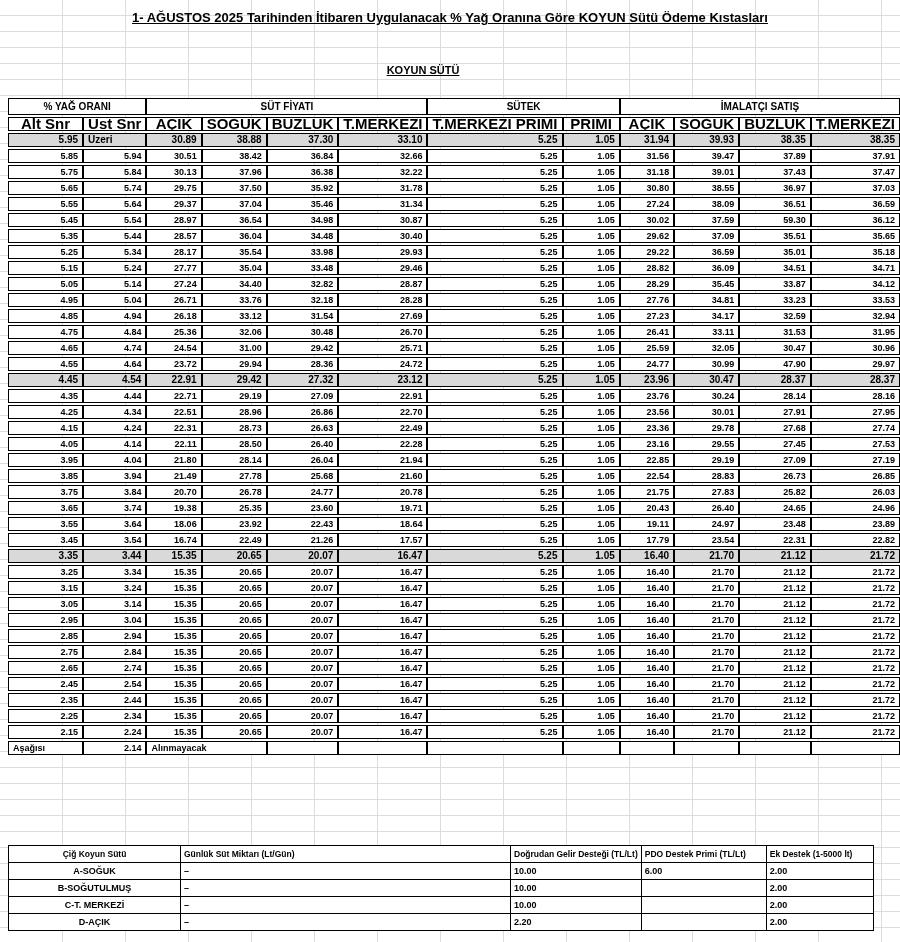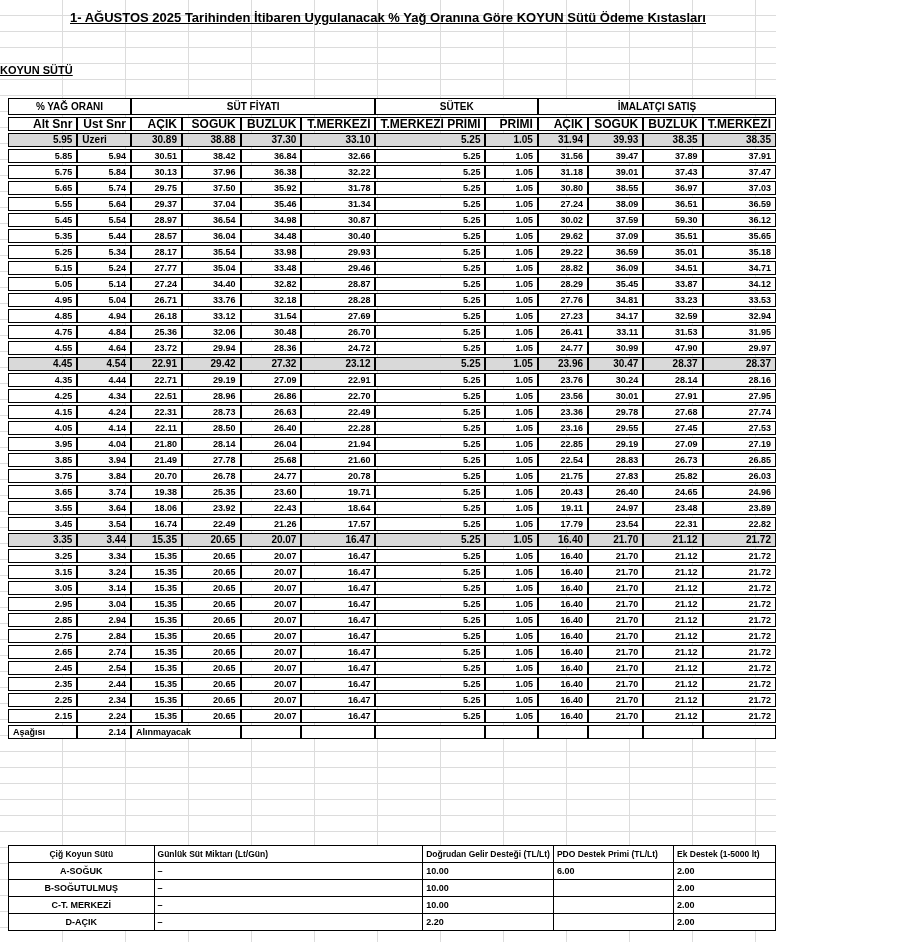--- a/index.html
+++ b/index.html
@@ -1,38 +1,38 @@
 <!DOCTYPE html>
 <html><head>
 <meta charset="utf-8">
 <style>
   html,body{margin:0;padding:0;}
   body{font-family:"Liberation Sans", sans-serif; color:#000;}
   #sheet{
-    position:relative; width:776px; height:942px; overflow:hidden; background-color:#fff;
+    position:relative; width:900px; height:942px; overflow:hidden; background-color:#fff;
     background-image:
       repeating-linear-gradient(to right, transparent 0px, transparent 62px, #dcdcdc 62px, #dcdcdc 63px),
       repeating-linear-gradient(to bottom, transparent 0px, transparent 15px, #dcdcdc 15px, #dcdcdc 16px);
   }
   .title{
     position:absolute; top:10px; left:0; width:100%; text-align:center;
     font-size:13px; font-weight:bold; text-decoration:underline; white-space:nowrap;
   }
   .subtitle{
-    position:absolute; top:64px; left:0; width:94%; text-align:left;
+    position:absolute; top:64px; left:0; width:94%; text-align:center;
     font-size:11px; font-weight:bold; text-decoration:underline;
   }
   table{border-collapse:separate; border-spacing:0 2px; table-layout:fixed;}
   #main-table{position:absolute; left:8px; top:96px;}
   #main-table th, #main-table td{
     border:1px solid #000; background:#fff; font-size:9px; font-weight:bold;
     line-height:12px; padding:0 4px; overflow:hidden; white-space:nowrap;
   }
   #main-table th.group{text-align:center; font-size:10px; line-height:15px;}
-  #main-table th.sub{text-align:right; font-size:12px;}
+  #main-table th.sub{text-align:center; font-size:15px;}
   #main-table td.num{text-align:right;}
   #main-table td.left{text-align:left;}
   #main-table tr.hl td{background:#d9d9d9; font-size:10px;}
   #support-table{position:absolute; left:8px; top:845px; border-collapse:collapse;}
   #support-table th, #support-table td{
     border:1px solid #000; background:#fff; font-size:9px; font-weight:bold;
     line-height:16px; padding:0 3px; overflow:hidden; white-space:nowrap; text-align:left;
   }
   #support-table th{font-size:8.5px;}
   #support-table td.label, #support-table th.label{text-align:center;}
@@ -260,20 +260,34 @@
           <td class="num">30.48</td>
           <td class="num">26.70</td>
           <td class="num">5.25</td>
           <td class="num">1.05</td>
           <td class="num">26.41</td>
           <td class="num">33.11</td>
           <td class="num">31.53</td>
           <td class="num">31.95</td>
         </tr>
         <tr>
+          <td class="num">4.65</td>
+          <td class="num">4.74</td>
+          <td class="num">24.54</td>
+          <td class="num">31.00</td>
+          <td class="num">29.42</td>
+          <td class="num">25.71</td>
+          <td class="num">5.25</td>
+          <td class="num">1.05</td>
+          <td class="num">25.59</td>
+          <td class="num">32.05</td>
+          <td class="num">30.47</td>
+          <td class="num">30.96</td>
+        </tr>
+        <tr>
           <td class="num">4.55</td>
           <td class="num">4.64</td>
           <td class="num">23.72</td>
           <td class="num">29.94</td>
           <td class="num">28.36</td>
           <td class="num">24.72</td>
           <td class="num">5.25</td>
           <td class="num">1.05</td>
           <td class="num">24.77</td>
           <td class="num">30.99</td>

